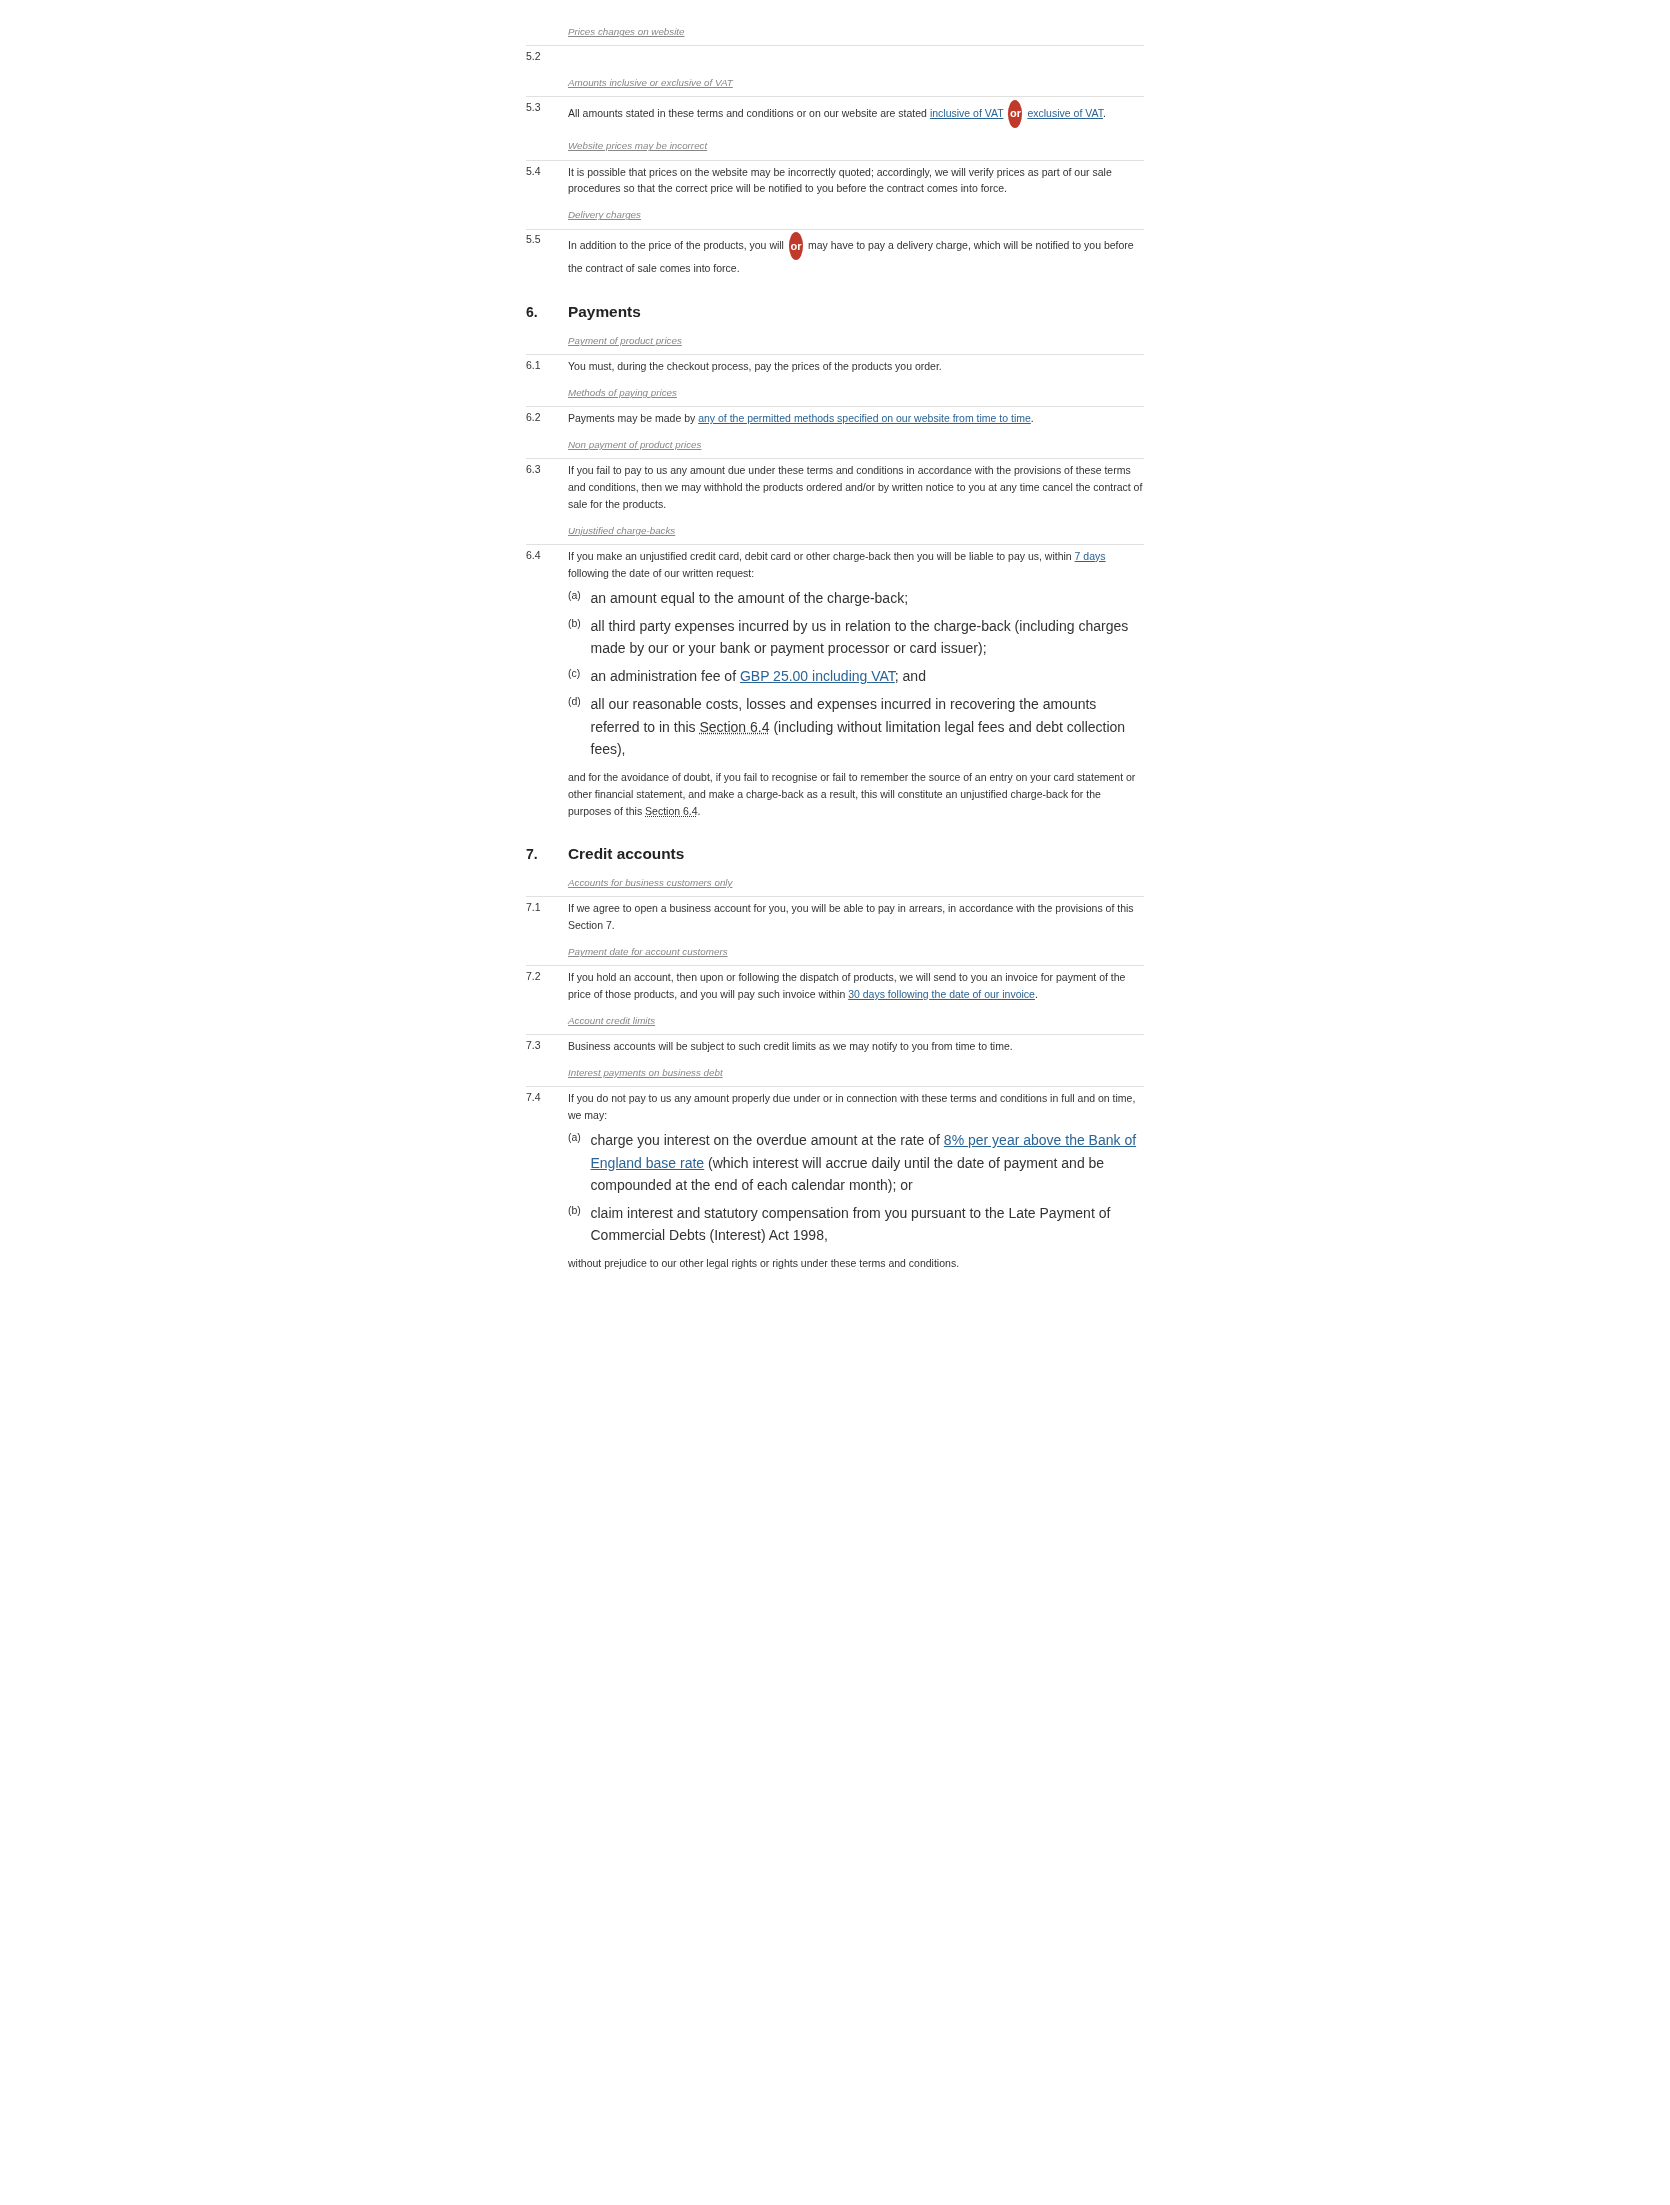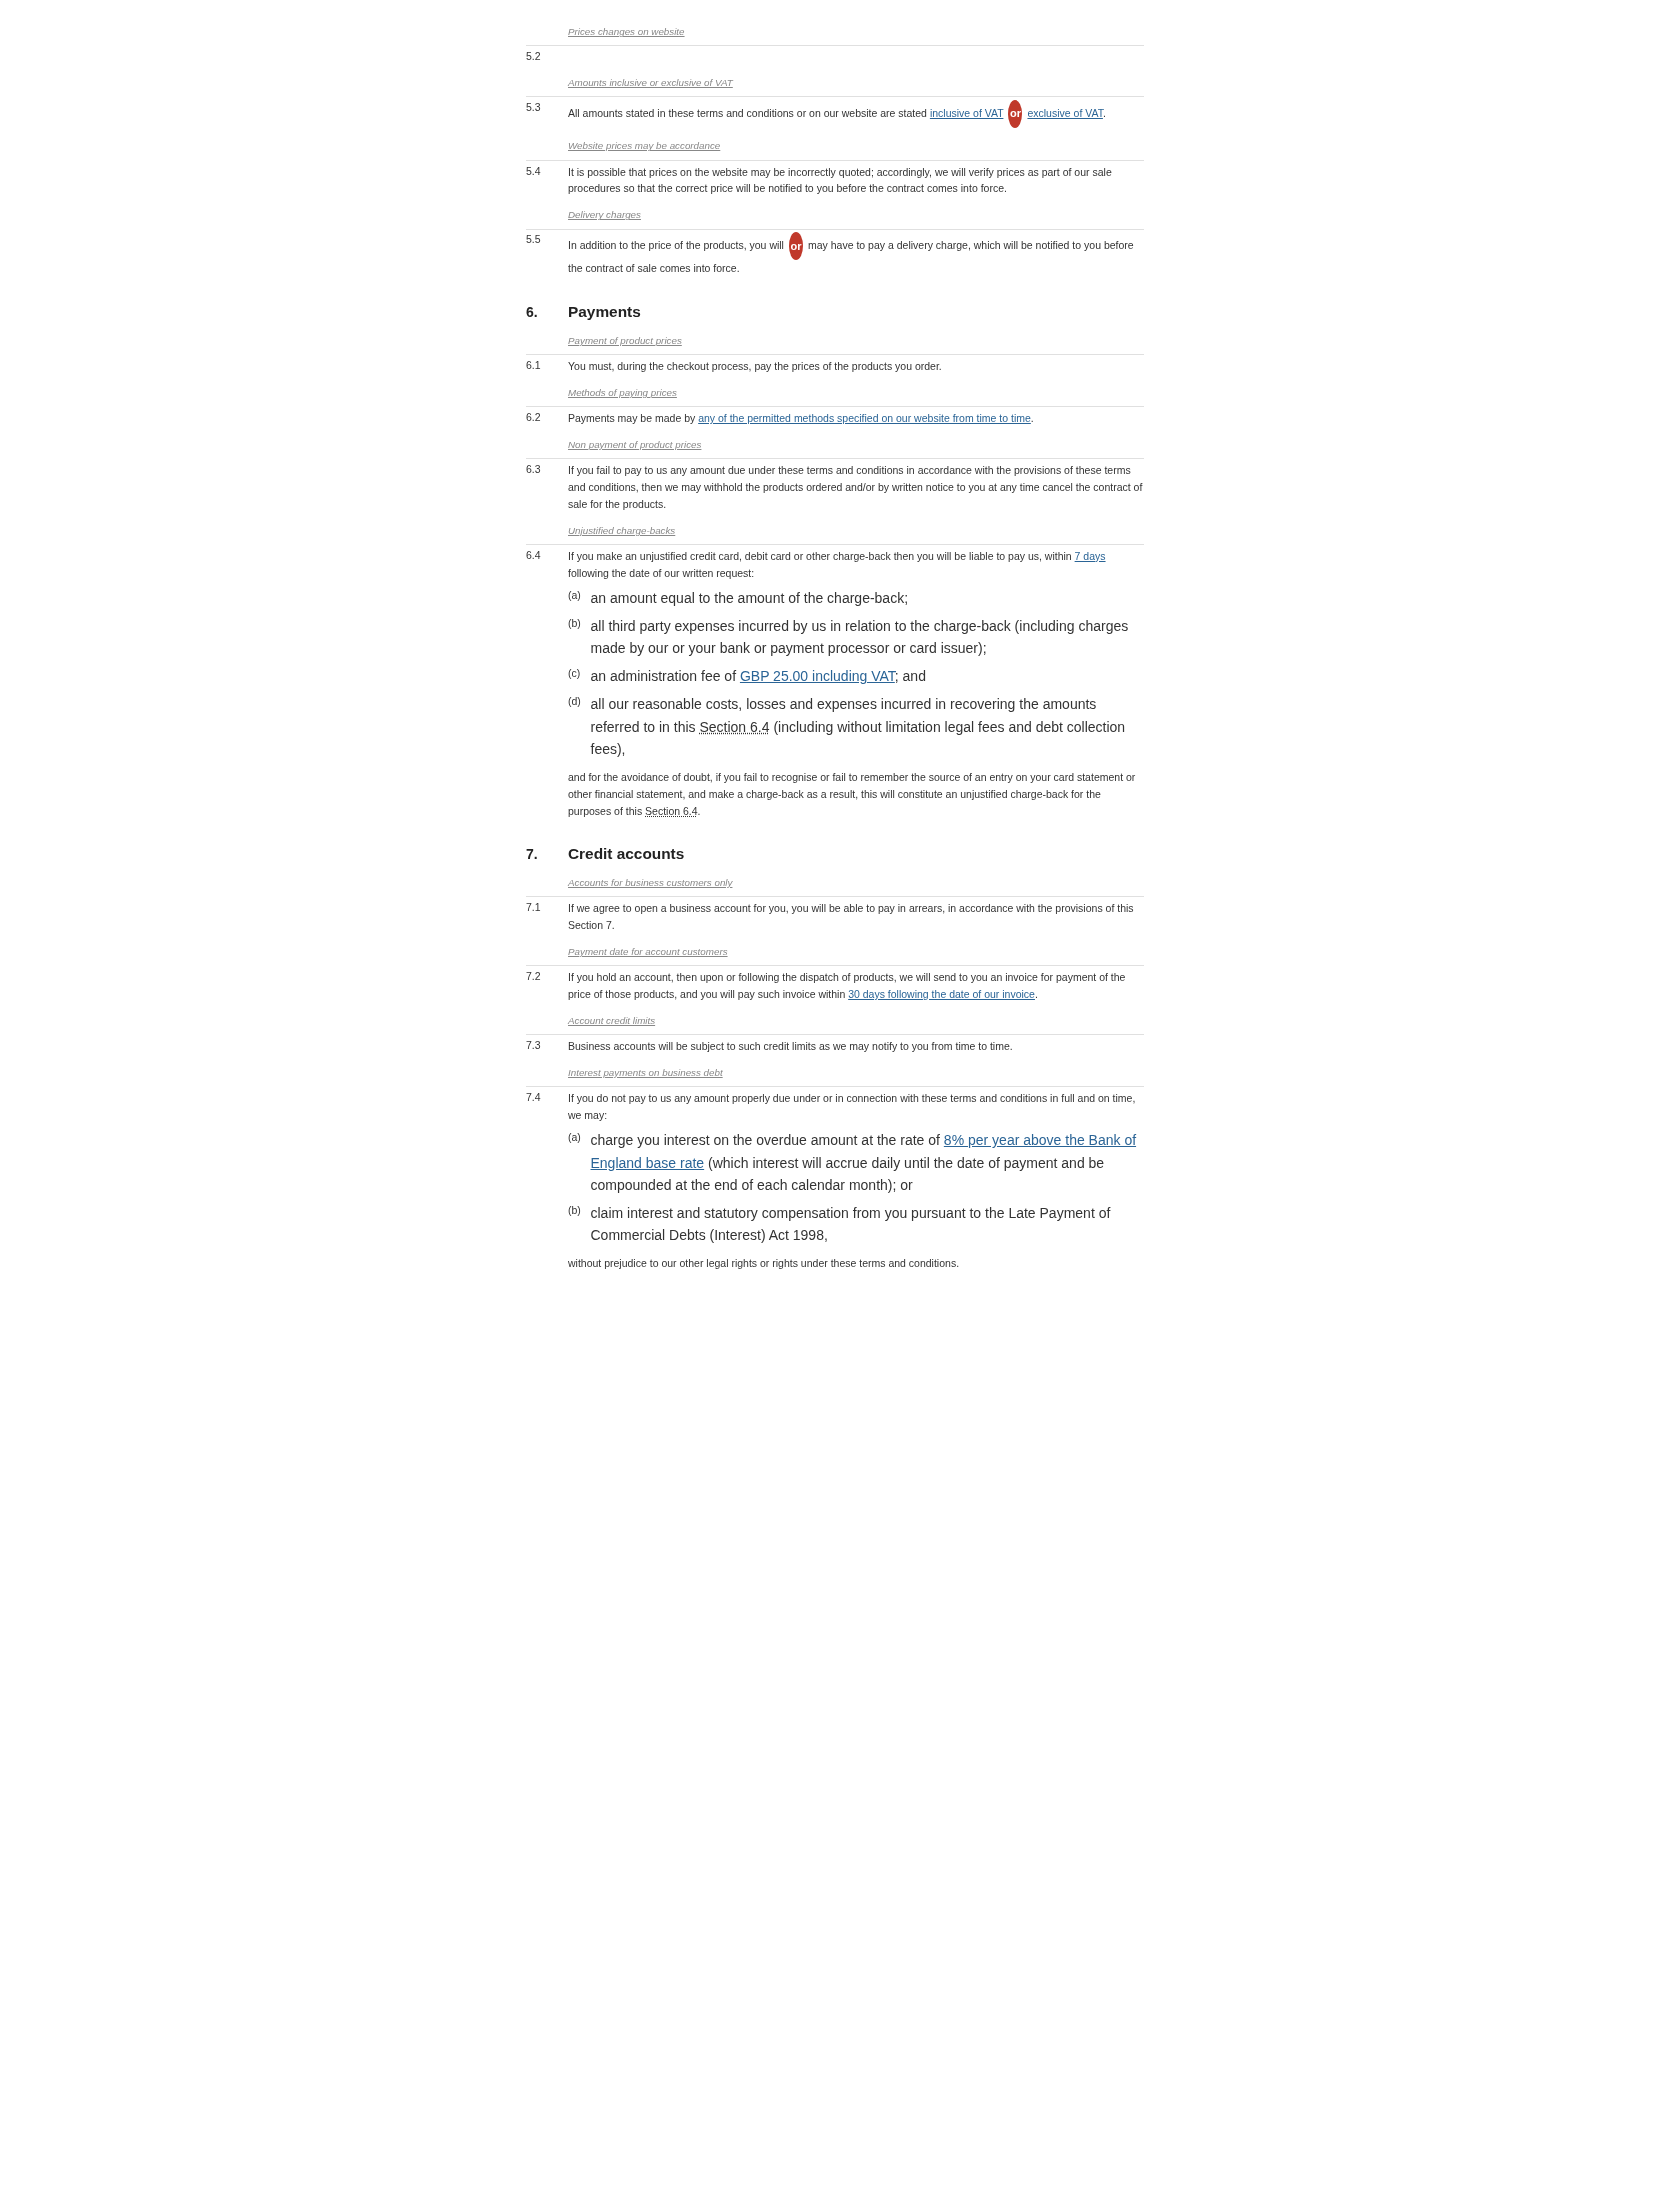--- a/index.html
+++ b/index.html
@@ -135,21 +135,21 @@
 
   <div class="italic-heading">Amounts inclusive or exclusive of VAT</div>
   <hr class="divider">
   <div class="subsection">
     <span class="subsection-number">5.3</span>
     <div class="subsection-content">
       All amounts stated in these terms and conditions or on our website are stated <span class="link-blue">inclusive of VAT</span> <span class="badge-or">or</span> <span class="link-blue">exclusive of VAT</span>.
     </div>
   </div>
 
-  <div class="italic-heading">Website prices may be accordance</div>
+  <div class="italic-heading">Website prices may be incorrect</div>
   <hr class="divider">
   <div class="subsection">
     <span class="subsection-number">5.4</span>
     <div class="subsection-content">
       It is possible that prices on the website may be incorrectly quoted; accordingly, we will verify prices as part of our sale procedures so that the correct price will be notified to you before the contract comes into force.
     </div>
   </div>
 
   <div class="italic-heading">Delivery charges</div>
   <hr class="divider">

